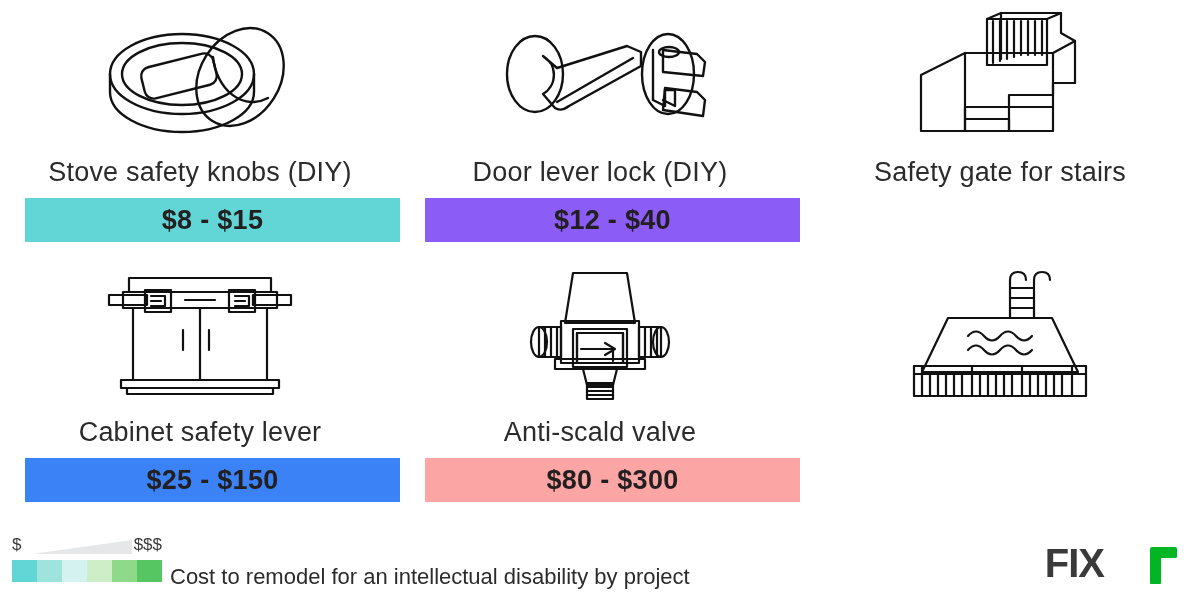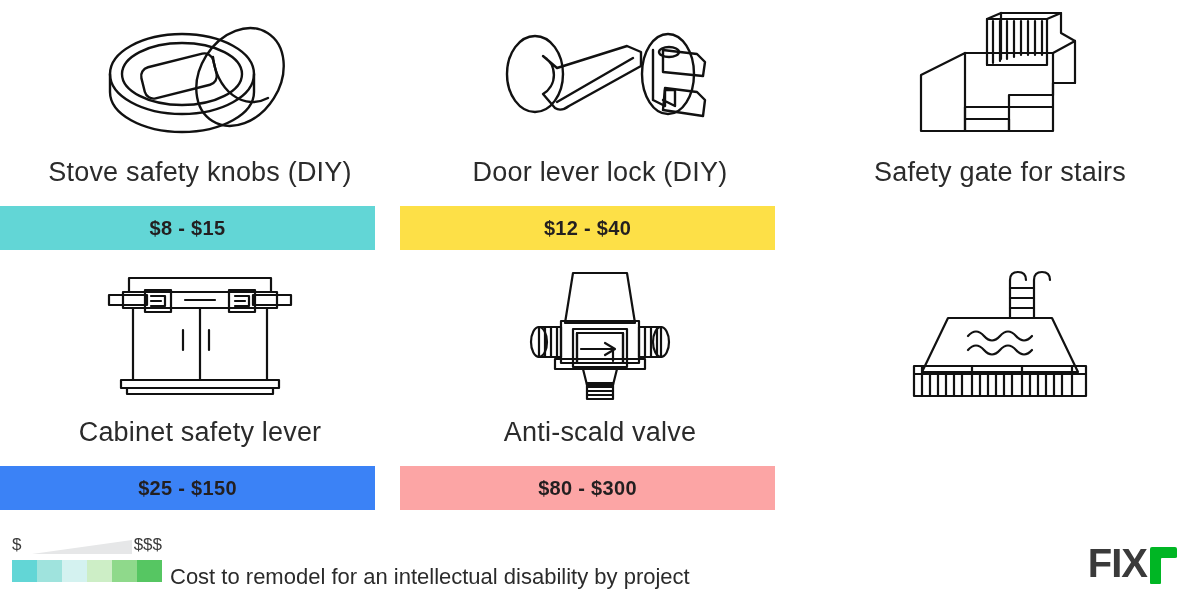--- a/index.html
+++ b/index.html
@@ -24,21 +24,21 @@
     height: 520px;
     display: grid;
     grid-template-columns: 400px 400px 400px;
     grid-template-rows: 260px 260px;
   }
 
   .cell {
     position: relative;
     display: flex;
     flex-direction: column;
-    align-items: flex-start;
+    align-items: flex-end;
     justify-content: flex-start;
     box-sizing: border-box;
     padding: 0;
   }
 
   .icon-box {
     height: 148px;
     width: 100%;
     display: flex;
     align-items: center;
@@ -56,25 +56,25 @@
     font-size: 27px;
     font-weight: 300;
     letter-spacing: 0.2px;
     color: #2b2b2b;
     white-space: nowrap;
   }
 
   .price-bar {
     width: 375px;
     height: 44px;
-    margin-top: 10px;
+    margin-top: 2px;
     display: flex;
     align-items: center;
     justify-content: center;
-    font-size: 20px;
+    font-size: 27px;
     font-weight: bold;
     color: #231f20;
     letter-spacing: 0.3px;
   }
 
   
   .footer {
     position: absolute;
     left: 0;
     top: 520px;
@@ -136,20 +136,21 @@
     white-space: nowrap;
   }
 
   .logo {
     position: absolute;
     right: 22px;
     top: 22px;
     height: 42px;
     display: flex;
     align-items: center;
+    gap: 43px;
   }
   .logo-text {
     font-family: "Liberation Sans", sans-serif;
     font-size: 40px;
     font-weight: bold;
     letter-spacing: -1px;
     line-height: 40px;
   }
 </style>
 </head>
@@ -179,21 +180,21 @@
         <path d="M50 44 a22 22 0 0 1 0 38 L62 96 q6 4 14 -2 L148 54 l0 -14 -14 -6 -70 22 z"></path>
         <path d="M64 90 L140 46"></path>
         <ellipse cx="175" cy="62" rx="26" ry="40"></ellipse>
         <path d="M160 38 l0 50 12 6 0 -16 10 0 0 16 -12 -6"></path>
         <path d="M170 38 l34 4 8 8 -2 14 -40 -4 z"></path>
         <ellipse cx="176" cy="40" rx="10" ry="5"></ellipse>
         <path d="M172 76 l32 4 8 8 -2 16 -40 -6 z"></path>
       </svg>
     </div>
     <div class="cell-label">Door lever lock (DIY)</div>
-    <div class="price-bar" style="background:#fde047">$12 - $40</div>
+    <div class="price-bar" style="background:#8b5cf6">$12 - $40</div>
   </div>
 
   <div class="cell">
     <div class="icon-box">
       <svg width="195" height="135" viewBox="0 0 195 135" fill="none" stroke="#111" stroke-width="2.2" stroke-linejoin="round" stroke-linecap="round">
         <path d="M18 68 L62 46 L62 124 L18 124 z"></path>
         <path d="M62 124 L106 124 L106 112 L62 112 z"></path>
         <path d="M106 112 L106 124 L150 124 L150 100 L106 100 z"></path>
         <path d="M62 112 L62 100 L106 100"></path>
         <path d="M106 100 L106 88 L150 88 L150 100"></path>

